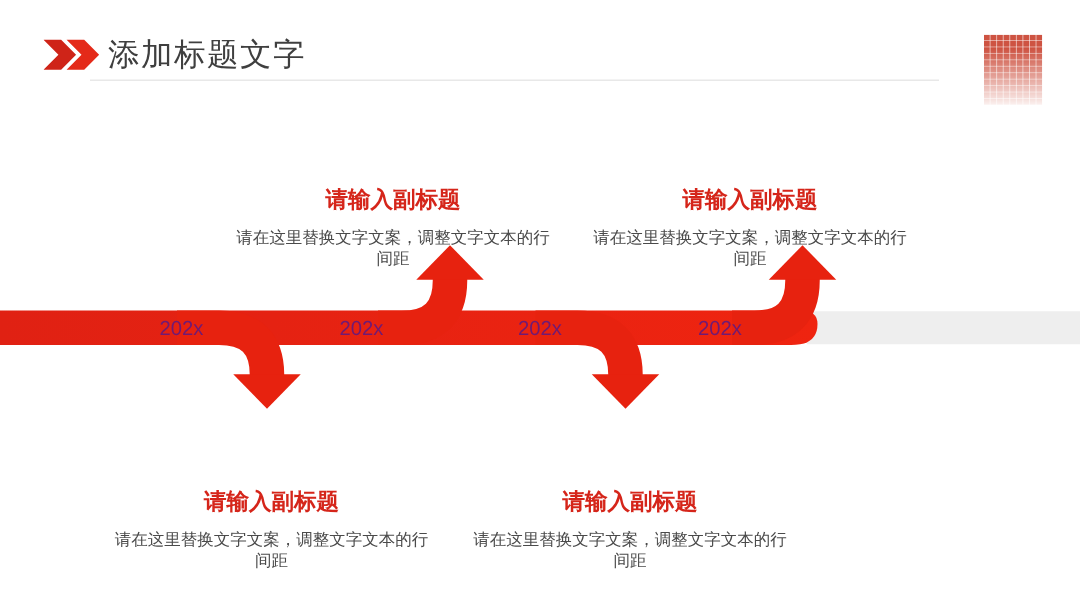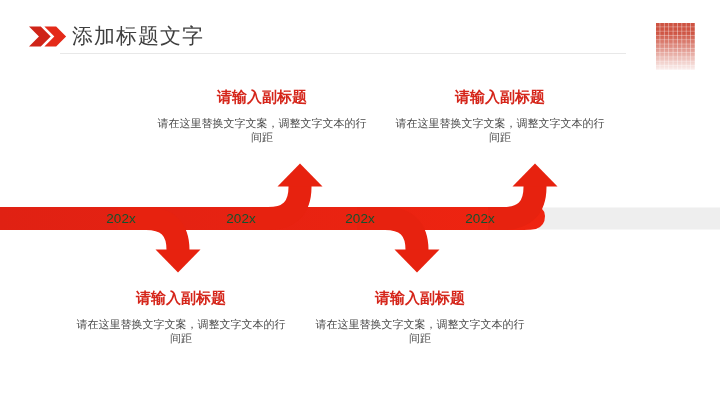--- a/index.html
+++ b/index.html
@@ -55,34 +55,35 @@
     left: 0; top: 0;
     width: 720px; height: 405px;
     pointer-events: none;
   }
   .milestone-label {
     position: absolute;
     top: 210px;
     width: 60px; height: 17px;
     line-height: 17px;
     text-align: center;
-    color: #14532d;
+    color: #701a75;
     font-size: 13.5px;
     font-weight: 400;
   }
   .ml-0 { left: 91px; }
   .ml-1 { left: 211px; }
   .ml-2 { left: 330px; }
   .ml-3 { left: 450px; }
 
   
   .section {
     position: absolute;
     width: 212px;
     text-align: center;
+    margin-top: 36px;
   }
   .sec-0 { left: 156px; top: 88px; }
   .sec-1 { left: 394px; top: 88px; }
   .sec-2 { left: 75px;  top: 289px; }
   .sec-3 { left: 314px; top: 289px; }
   .section-subtitle {
     font-size: 15px;
     font-weight: bold;
     color: #d5251a;
     margin-bottom: 9px;

